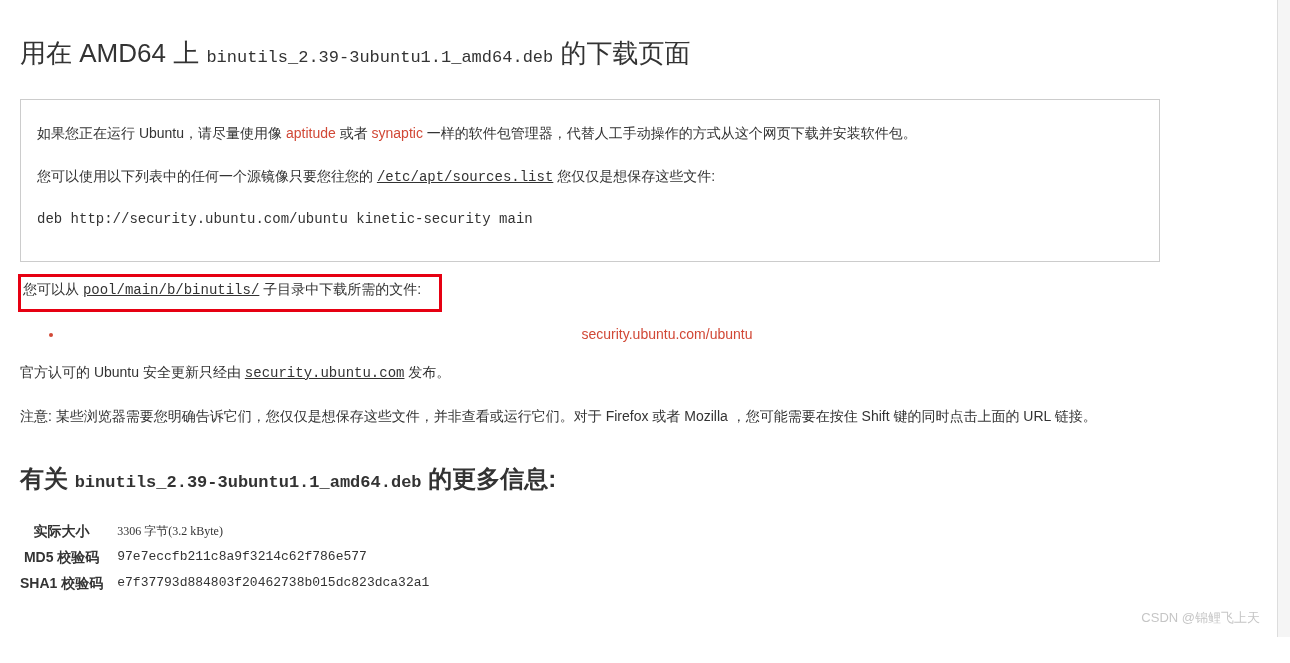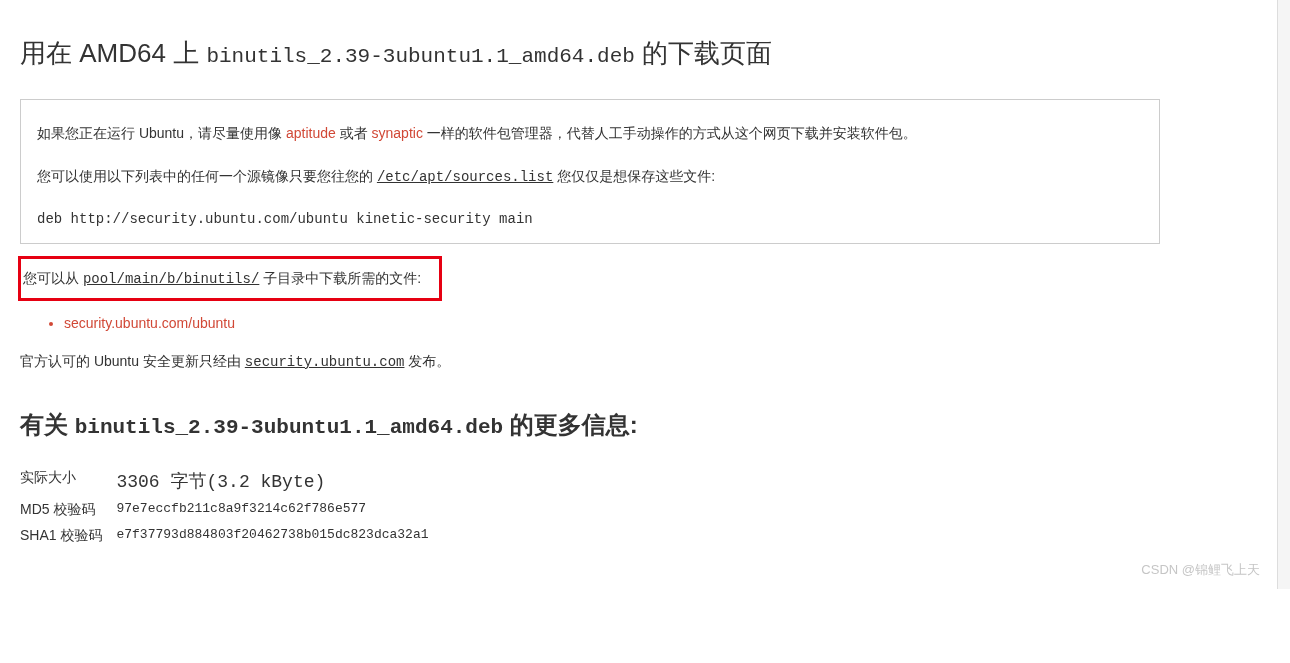--- a/index.html
+++ b/index.html
@@ -25,26 +25,26 @@
     border-left: 1px solid #ddd;
   }
   h1.title {
     font-weight: 400;
     font-size: 26px;
     margin: 16px 0 28px 0;
     color: #333;
   }
   h1.title .mono, h2.subtitle .mono {
     font-family: "Courier New", monospace;
-    font-size: 21px;
+    font-size: 17px;
     text-align: center;
   }
   .info-box {
     border: 1px solid #ccc;
-    padding: 14px 16px 10px 16px;
+    padding: 14px 16px 28px 16px;
     font-size: 14px;
     line-height: 1.9;
     margin-bottom: 0;
     width: 1140px;
     box-sizing: border-box;
   }
   .info-box p { margin: 6px 0 16px 0; }
   .mono-inline {
     font-family: "Courier New", monospace;
     text-decoration: underline;
@@ -54,34 +54,35 @@
     text-decoration: none;
   }
   .deb-line {
     font-family: Liberation Mono, monospace;
     font-size: 14px;
     margin-top: 6px;
   }
   .highlight-box {
     border: 3px solid #e60012;
     display: inline-block;
-    padding: 11px 18px 10px 2px;
+    padding: 4px 18px 10px 2px;
     margin-top: 12px;
     font-size: 14px;
     position: relative;
     left: -2px;
   }
   ul.mirror-list {
     margin: 14px 0 18px 44px;
     padding: 0;
   }
   ul.mirror-list li {
     color: #d14836;
     font-size: 14px;
     list-style: disc;
+    text-align: center;
   }
   ul.mirror-list li a {
     color: #d14836;
     text-decoration: none;
   }
   p.body-text {
     font-size: 14px;
     line-height: 1.8;
     margin: 10px 0 18px 0;
     width: 1140px;
@@ -93,30 +94,31 @@
   }
   table.info-table {
     border-collapse: collapse;
     font-size: 14px;
   }
   table.info-table td {
     padding: 4px 14px 4px 0;
     vertical-align: top;
   }
   table.info-table td.label {
-    font-weight: 400;
+    font-weight: 700;
     white-space: nowrap;
+    text-align: center;
   }
   table.info-table td.val {
     font-family: "Courier New", monospace;
     font-size: 13px;
   }
   table.info-table tr:first-child td.val {
-    font-family: Liberation Mono, monospace;
-    font-size: 18px;
+    font-family: Liberation Serif, serif;
+    font-size: 12px;
   }
   .watermark {
     position: absolute;
     right: 30px;
     bottom: 10px;
     color: rgba(150,150,150,0.55);
     font-size: 13px;
     pointer-events: none;
   }
 </style>
@@ -144,20 +146,21 @@
   </div>
 
   <ul class="mirror-list">
     <li><a href="#">security.ubuntu.com/ubuntu</a></li>
   </ul>
 
   <p class="body-text">
     <span>官方认可的 Ubuntu 安全更新只经由 </span><span class="mono-inline">security.ubuntu.com</span><span> 发布。</span>
   </p>
 
+  <p class="body-text">注意: 某些浏览器需要您明确告诉它们，您仅仅是想保存这些文件，并非查看或运行它们。对于 Firefox 或者 Mozilla ，您可能需要在按住 Shift 键的同时点击上面的 URL 链接。</p>
 
   <h2 class="subtitle">
     <span>有关 </span><span class="mono">binutils_2.39-3ubuntu1.1_amd64.deb</span><span> 的更多信息:</span>
   </h2>
 
   <table class="info-table">
     <tbody>
         <tr>
       <td class="label">实际大小</td>
       <td class="val">3306 字节(3.2 kByte)</td>

